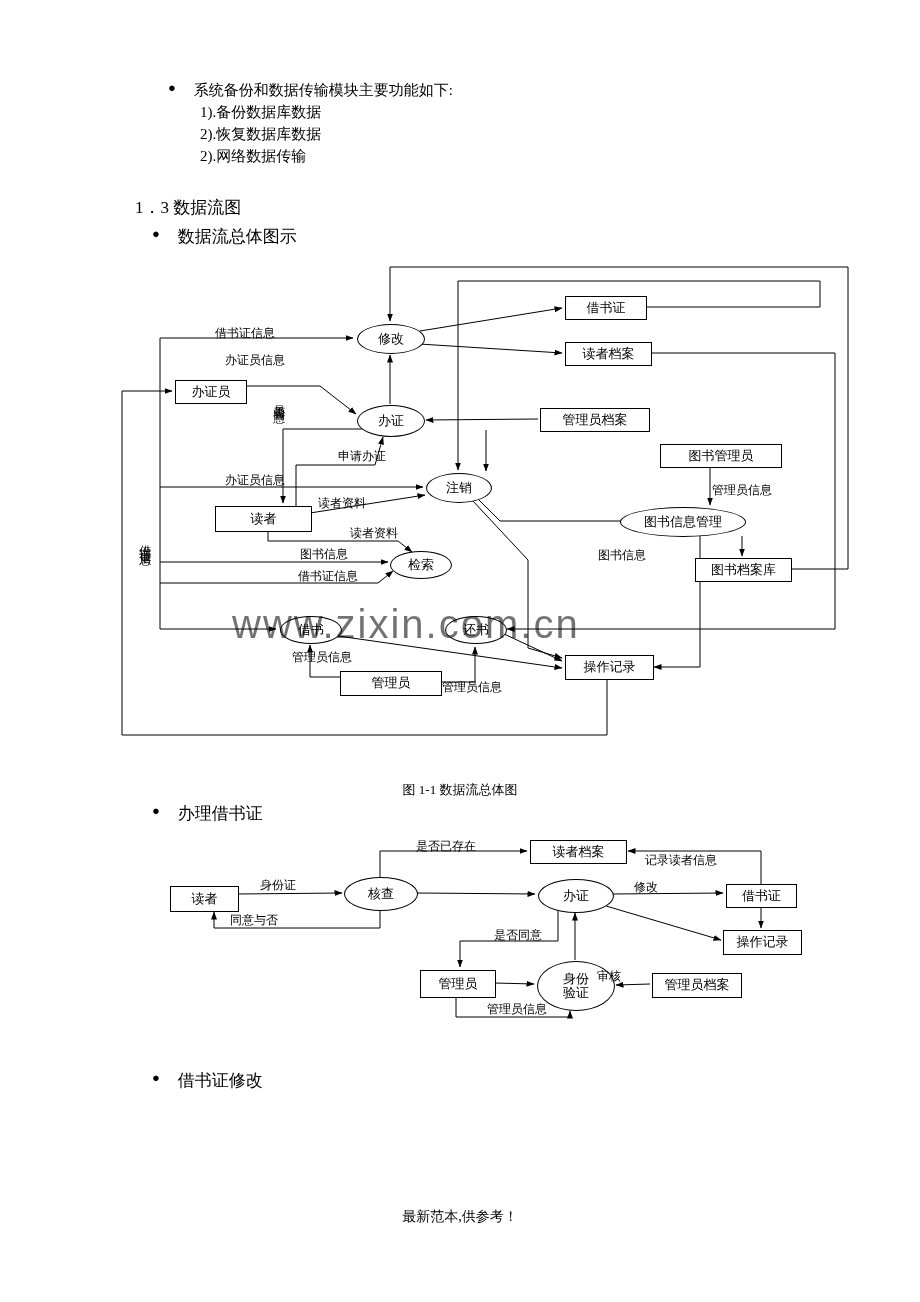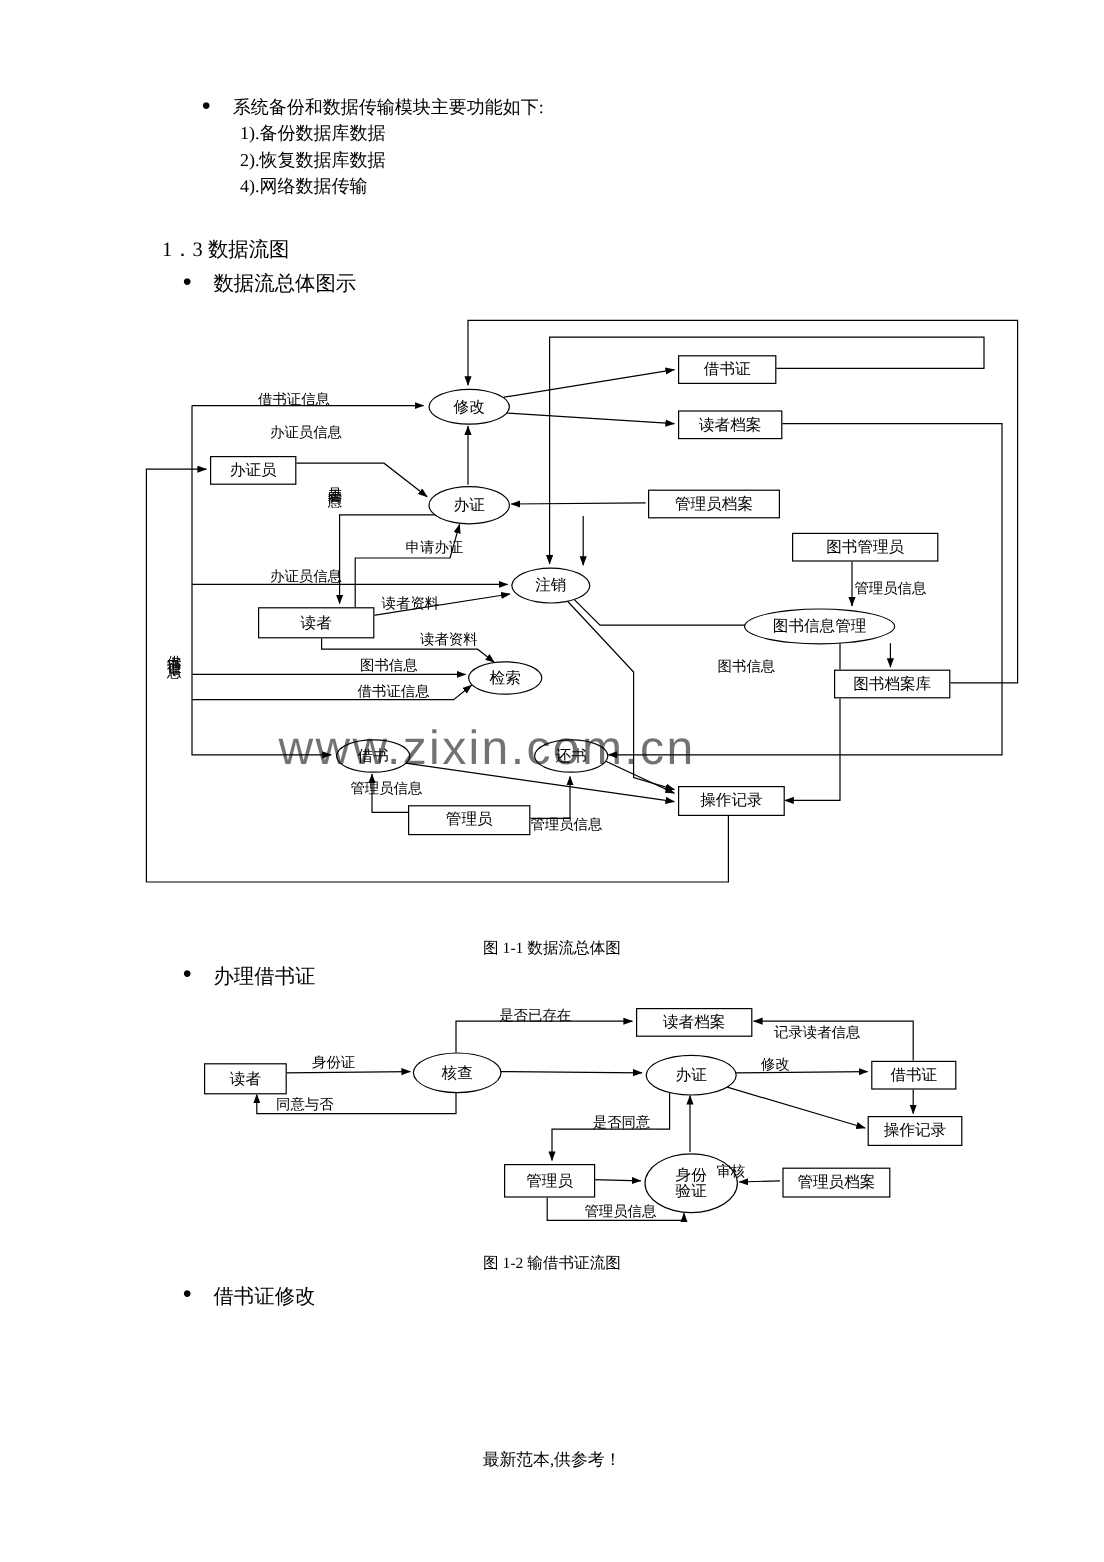--- a/index.html
+++ b/index.html
@@ -81,21 +81,21 @@
       <polyline marker-end="url(#arr)" points="761,906 761,928"></polyline>
     </g>
   </svg>
 
   <div class="row" style="left:168px;top:80px;">
     <span class="bullet">●</span>
     <span class="t15">系统备份和数据传输模块主要功能如下:</span>
   </div>
   <div class="abs t15" style="left:200px;top:102px;">1).备份数据库数据</div>
   <div class="abs t15" style="left:200px;top:124px;">2).恢复数据库数据</div>
-  <div class="abs t15" style="left:200px;top:146px;">4).网络数据传输</div>
+  <div class="abs t15" style="left:200px;top:146px;">2).网络数据传输</div>
 
   <div class="abs t17" style="left:135px;top:197px;">1．3  数据流图</div>
 
   <div class="row" style="left:152px;top:226px;">
     <span class="bullet">●</span>
     <span class="t17">数据流总体图示</span>
   </div>
 
   <div class="node" style="left:565px;top:296px;width:80px;height:22px;">
       <span>借书证</span>
@@ -202,21 +202,20 @@
 
   <div class="elabel" style="left:416px;top:840px;">是否已存在</div>
   <div class="elabel" style="left:645px;top:854px;">记录读者信息</div>
   <div class="elabel" style="left:260px;top:879px;">身份证</div>
   <div class="elabel" style="left:634px;top:881px;">修改</div>
   <div class="elabel" style="left:230px;top:914px;">同意与否</div>
   <div class="elabel" style="left:494px;top:929px;">是否同意</div>
   <div class="elabel" style="left:597px;top:926px;margin-top:44px;">审核</div>
   <div class="elabel" style="left:487px;top:1003px;">管理员信息</div>
 
-  <div class="caption" style="top:1044px;">图 1-2  输借书证流图</div>
 
   <div class="row" style="left:152px;top:1070px;">
     <span class="bullet">●</span>
     <span class="t17">借书证修改</span>
   </div>
 
   <div class="footer" style="top:1208px;">最新范本,供参考！</div>
 
 </div>
 

